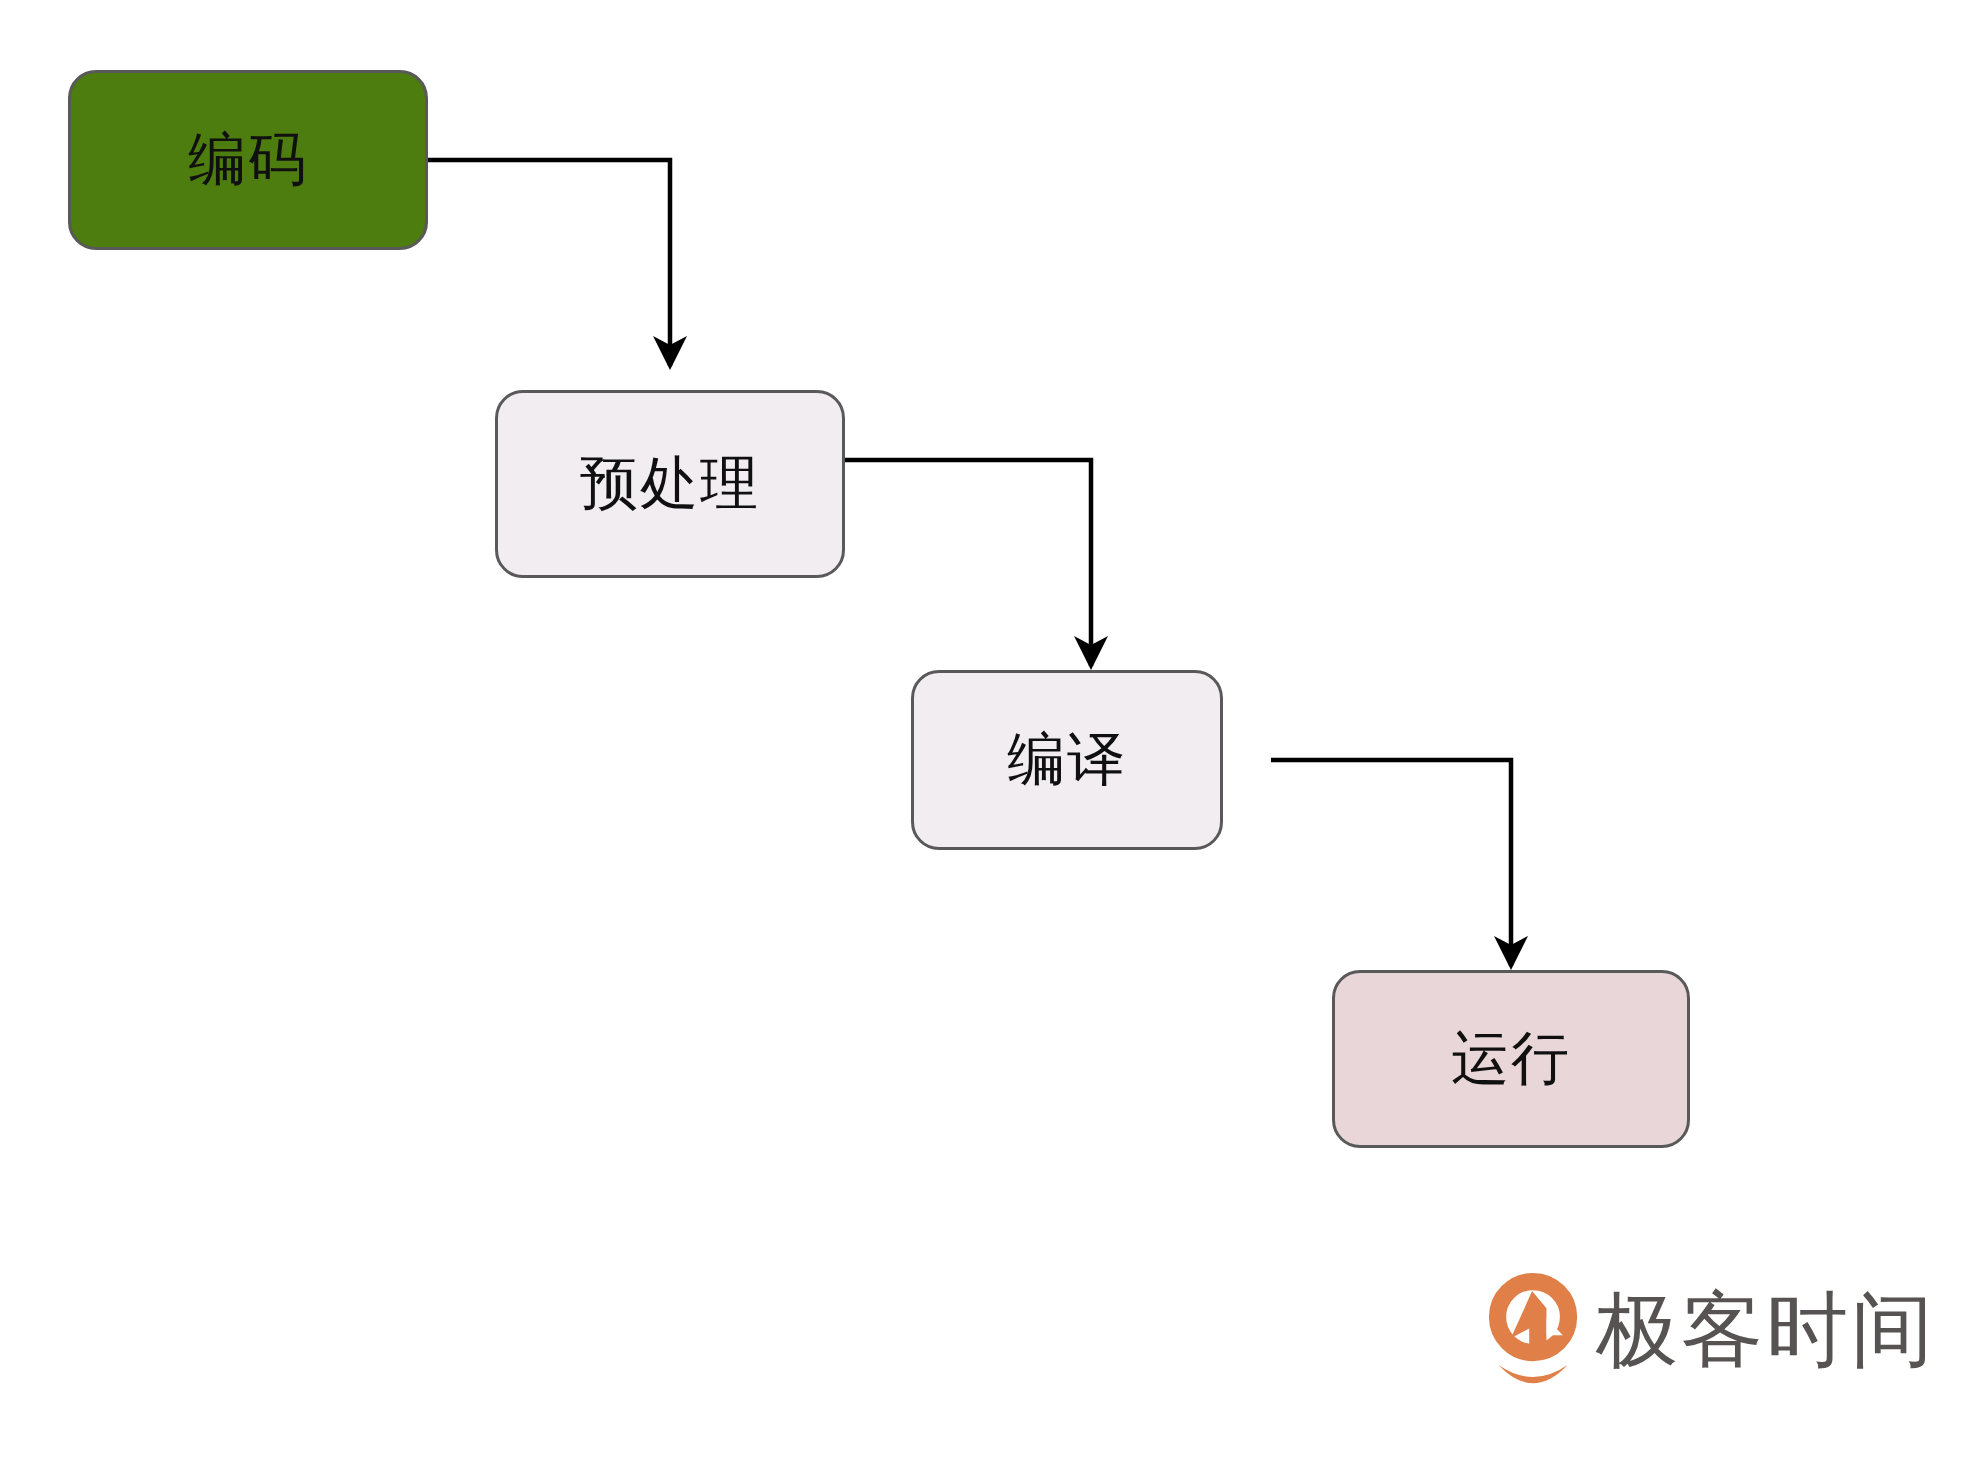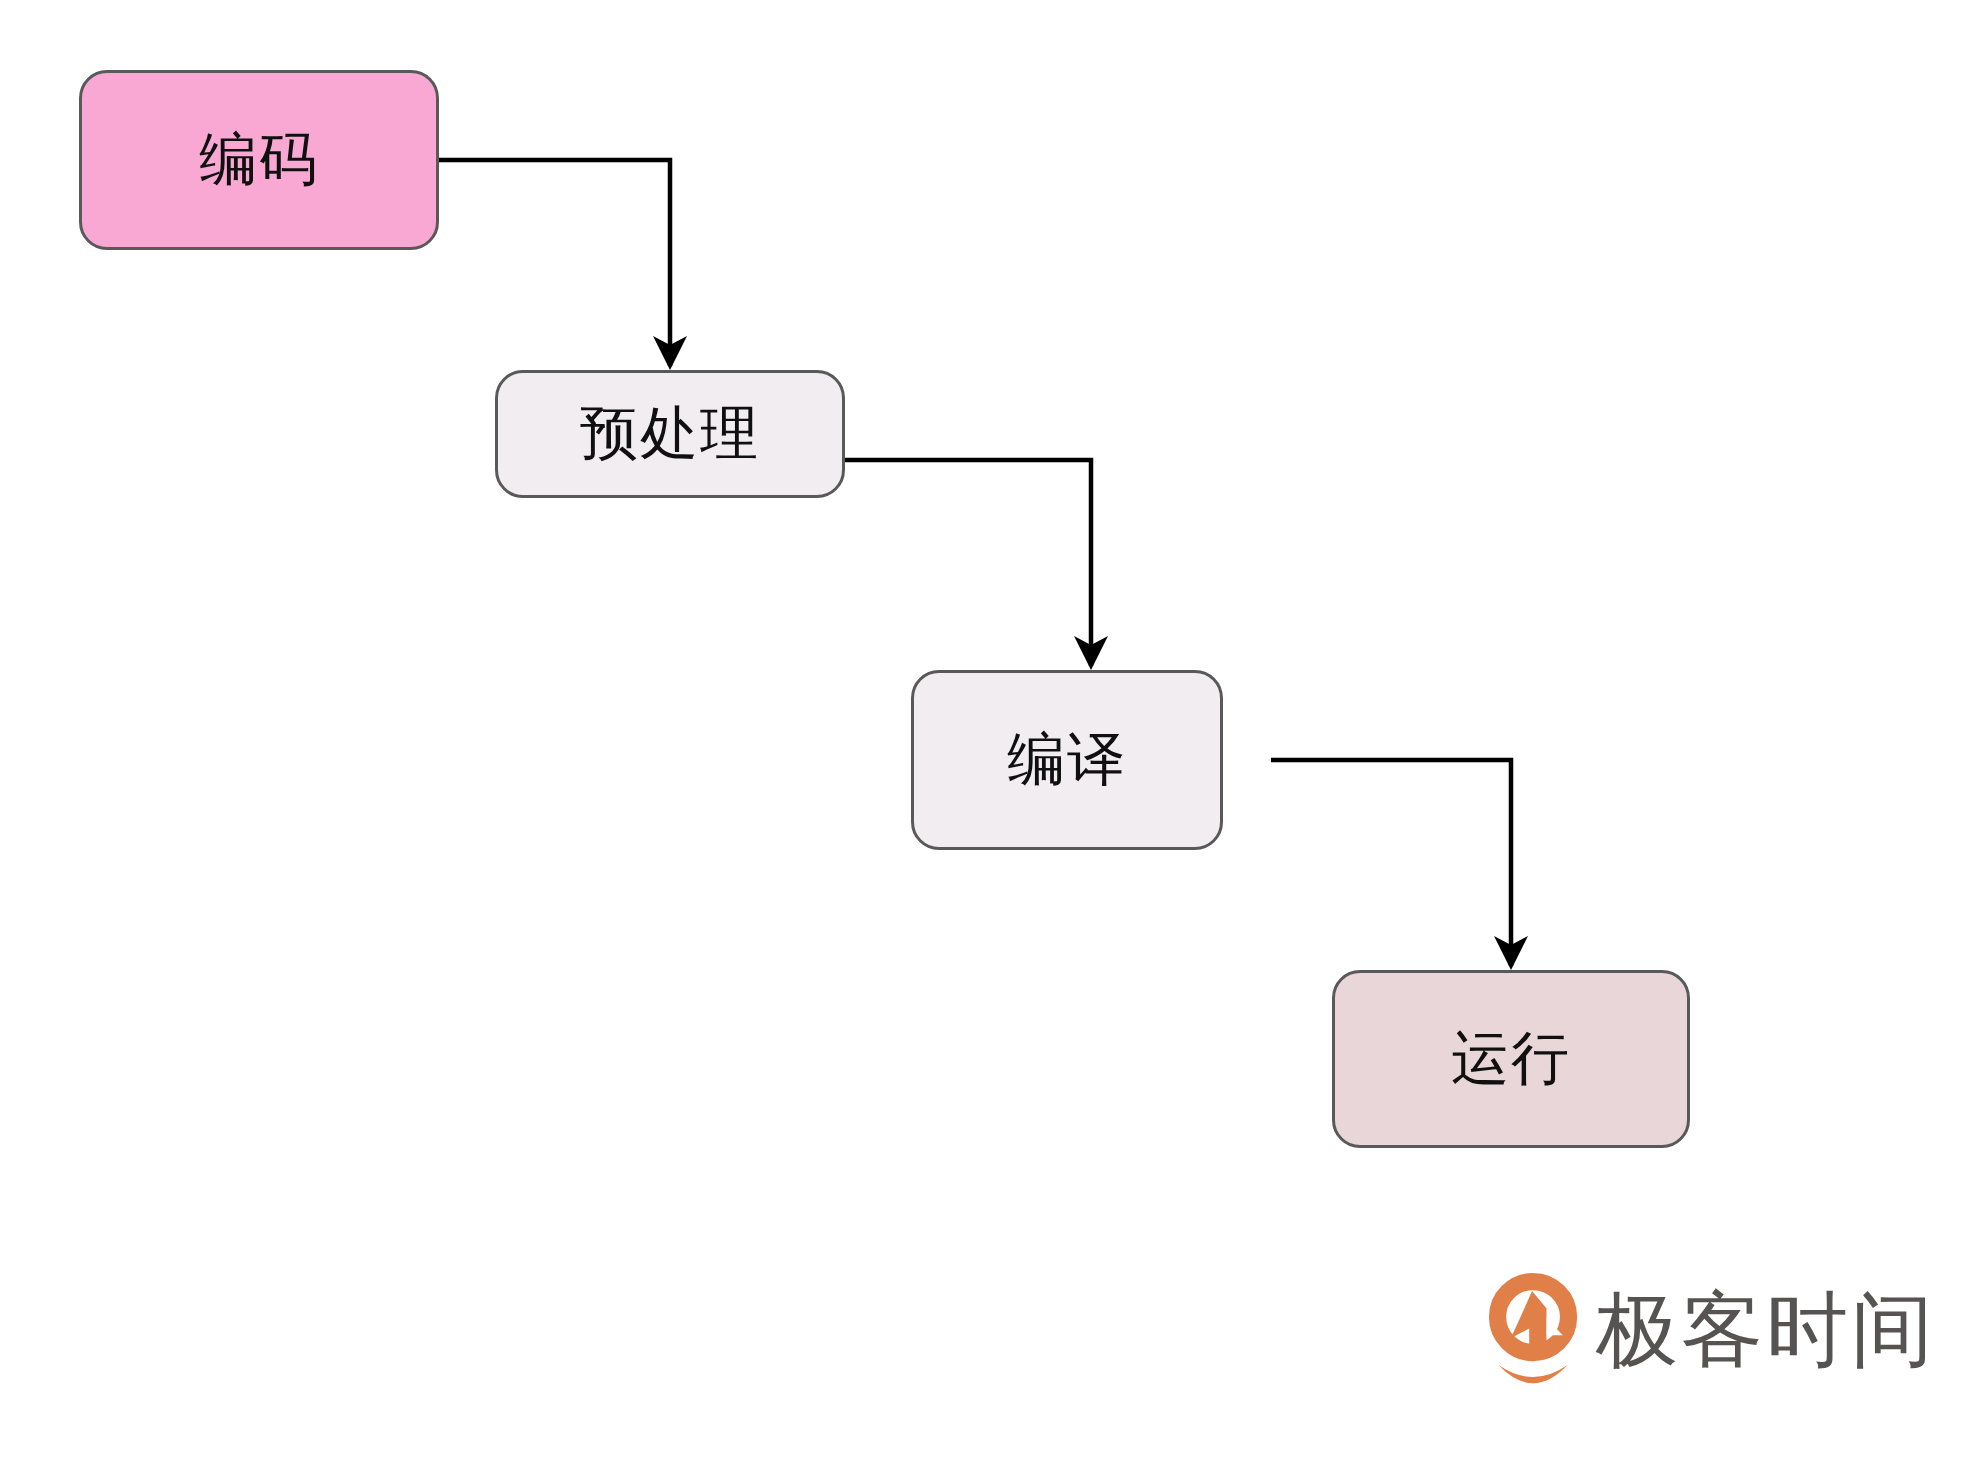--- a/index.html
+++ b/index.html
@@ -22,21 +22,21 @@
     display:flex;align-items:center;justify-content:center;
   }
   .node .label{
     font-size:58px;
     font-weight:500;
     color:#101010;
     letter-spacing:2px;
     white-space:nowrap;
   }
   .n1{left:68px;top:70px;width:360px;height:180px;}
-  .n2{left:495px;top:370px;width:350px;height:128px;font-family:Liberation Serif, serif;}
+  .n2{left:495px;top:390px;width:350px;height:188px;font-family:Liberation Serif, serif;}
   .n3{left:911px;top:670px;width:312px;height:180px;}
   .n4{left:1332px;top:970px;width:358px;height:178px;}
   .logo{
     position:absolute;left:1486px;top:1270px;
     display:flex;align-items:flex-start;
   }
   .logo-icon{display:block;width:96px;height:118px;}
   .logo-text{
     margin-left:14px;
     margin-top:14px;
@@ -57,21 +57,21 @@
     <defs>
       <marker id="ah" markerUnits="userSpaceOnUse" markerWidth="40" markerHeight="40" refX="31" refY="18" orient="auto">
         <path d="M1 1 L35 18 L1 35 L10 18 Z" fill="#000000"></path>
       </marker>
     </defs>
     <path d="M428 160 H670 V366" fill="none" stroke="#000000" stroke-width="4.5" marker-end="url(#ah)"></path>
     <path d="M845 460 H1091 V666" fill="none" stroke="#000000" stroke-width="4.5" marker-end="url(#ah)"></path>
     <path d="M1271 760 H1511 V966" fill="none" stroke="#000000" stroke-width="4.5" marker-end="url(#ah)"></path>
   </svg>
 
-  <div class="node n1" style="background: #f9a8d4; margin-left: 11px;">
+  <div class="node n1" style="background: #4d7c0f;">
     <span class="label">编码</span>
   </div>
 
   <div class="node n2" style="background: rgb(242, 237, 241);">
     <span class="label">预处理</span>
   </div>
 
   <div class="node n3" style="background: rgb(242, 237, 241);">
     <span class="label">编译</span>
   </div>

